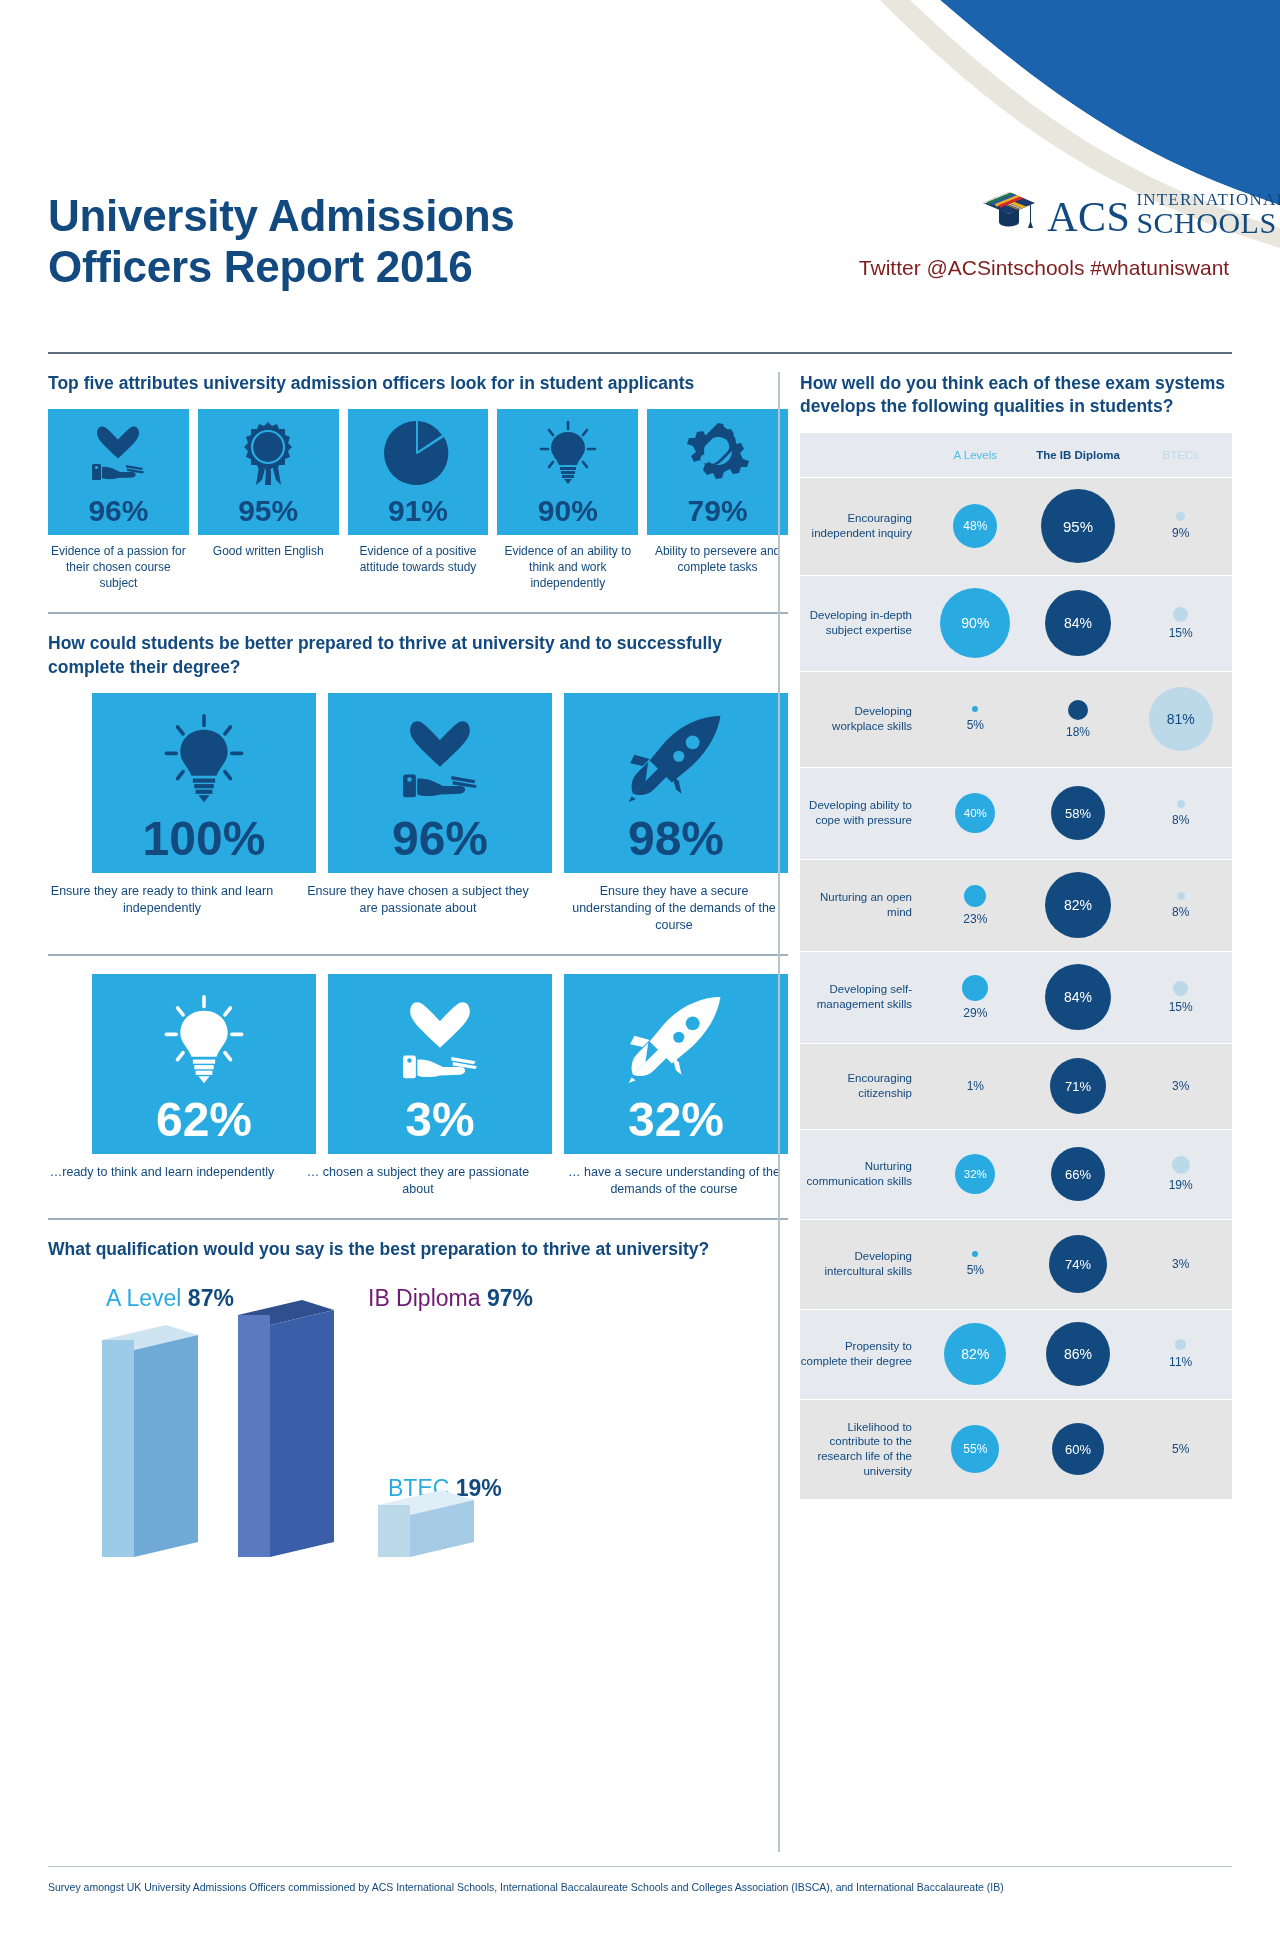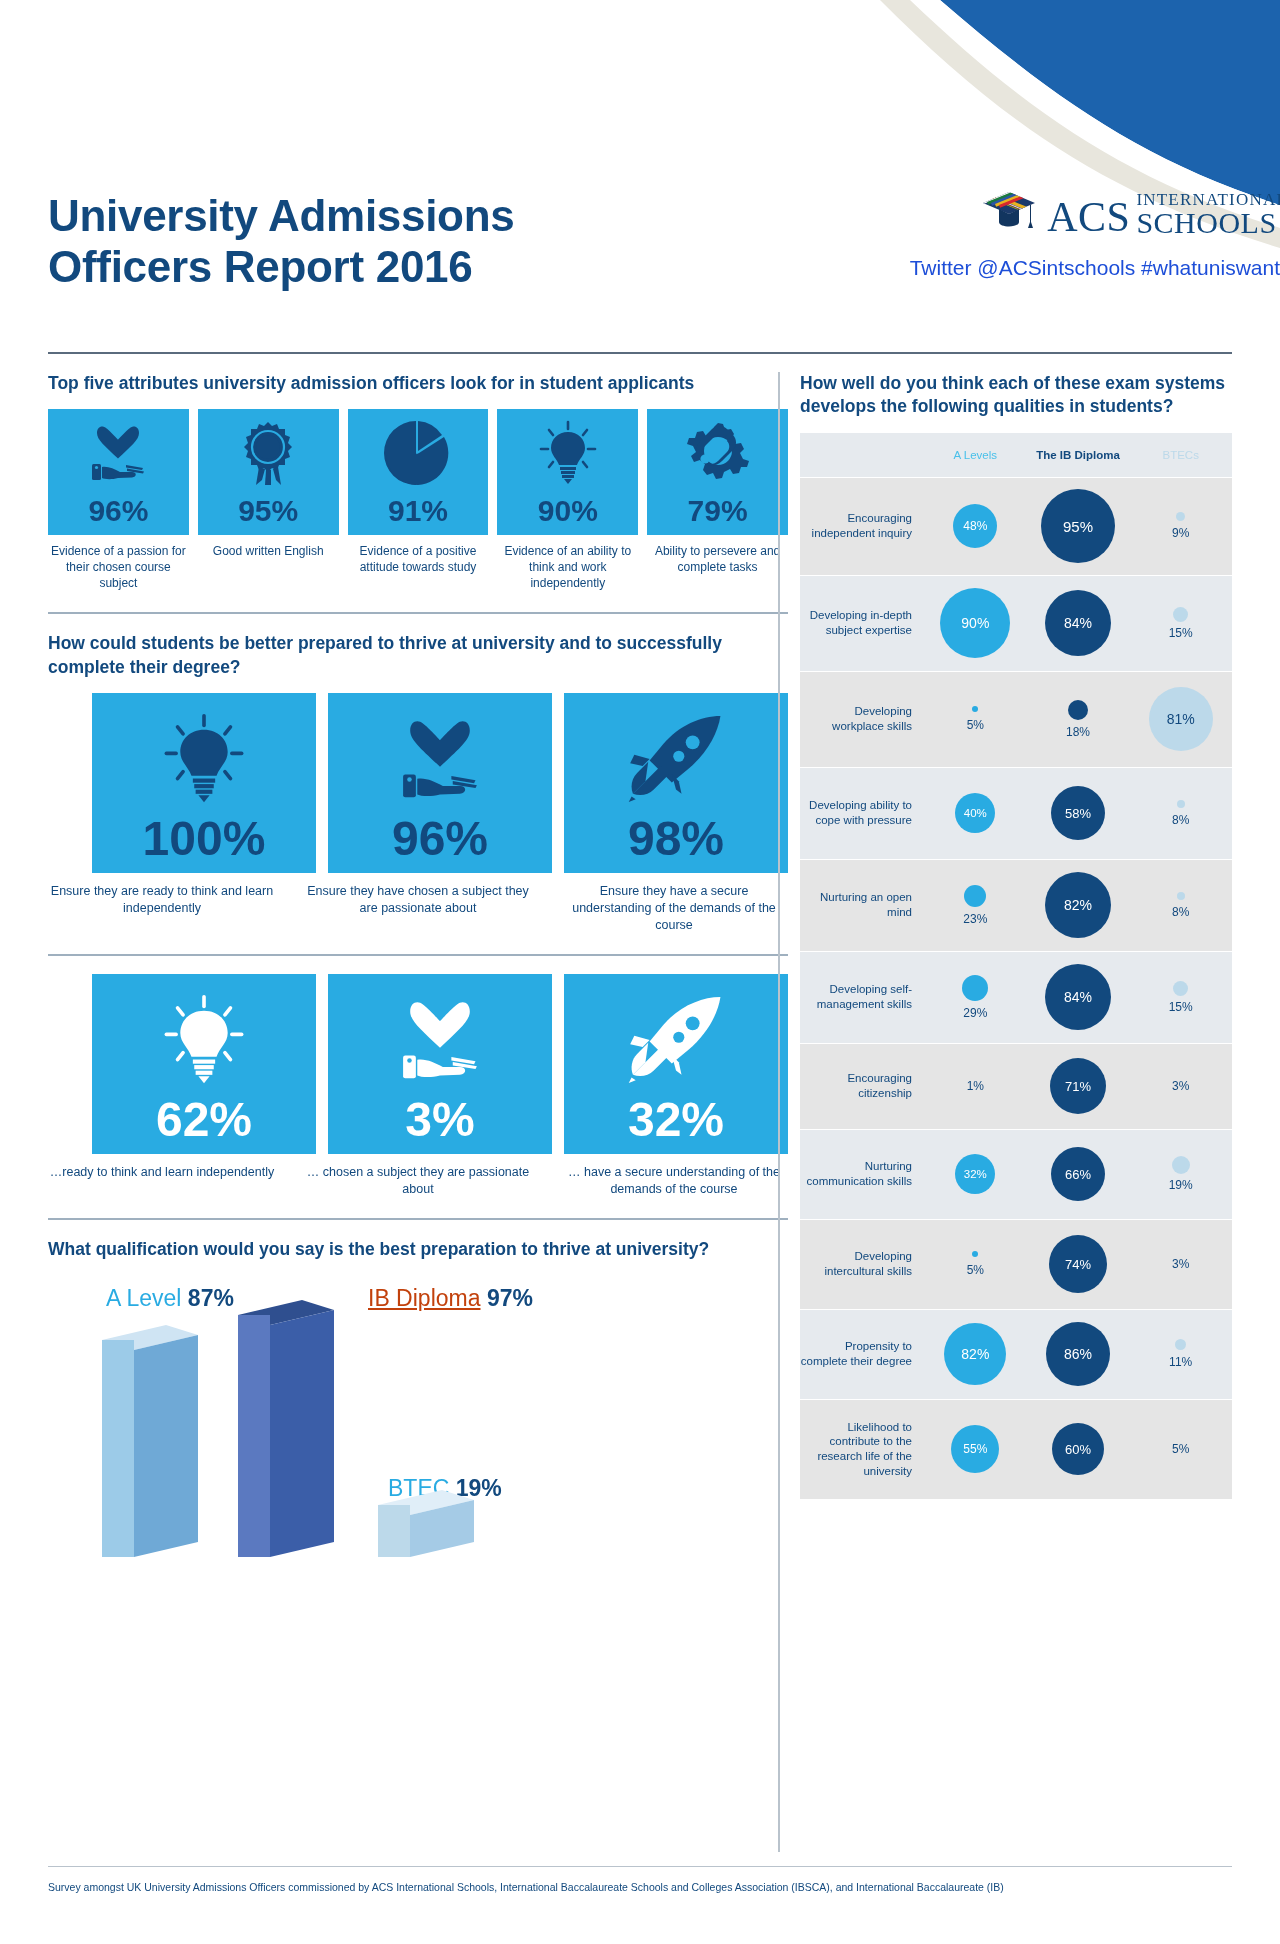--- a/index.html
+++ b/index.html
@@ -21,21 +21,21 @@
     font-size:44px;line-height:1.16;font-weight:bold;color:#12497e;letter-spacing:-0.3px;
     width:620px;
   }
   .brand{position:absolute;left:820px;top:0px;width:420px;text-align:right;}
   .brand-row{display:flex;align-items:flex-end;justify-content:flex-end;gap:6px;}
   .cap{width:62px;height:46px;position:relative;flex:0 0 auto;margin-bottom:2px;}
   .acs-text{font-family:"Liberation Serif", serif;font-size:42px;line-height:0.95;color:#12497e;font-weight:normal;letter-spacing:0.5px;}
   .acs-right{display:flex;flex-direction:column;align-items:flex-start;line-height:1;}
   .acs-int{font-family:"Liberation Serif", serif;font-size:17px;letter-spacing:1.2px;color:#12497e;}
   .acs-sch{font-family:"Liberation Serif", serif;font-size:30px;letter-spacing:0.5px;color:#12497e;}
-  .twitter{position:absolute;left:760px;top:66px;width:472px;text-align:right;font-size:21px;color:#1d4ed8;}
+  .twitter{position:absolute;left:760px;top:66px;width:472px;text-align:center;font-size:21px;color:#7f1d1d;}
 
   .rule{position:absolute;left:48px;top:352px;width:1184px;height:2px;background:#5a6b7d;}
 
   
   .col-left{position:absolute;left:48px;top:372px;width:740px;}
   .col-right{position:absolute;left:800px;top:372px;width:432px;}
   .vdivider{position:absolute;left:778px;top:372px;width:2px;height:1480px;background:#b9c3cc;}
 
   .sec-head{font-size:17.5px;font-weight:bold;color:#12497e;line-height:1.34;margin-bottom:14px;}
   .sec-rule{height:2px;background:#9fb0bf;margin:20px 0 18px 0;}
@@ -362,21 +362,21 @@
   <div class="sec-rule"></div>
 
   <div class="sec-head">What qualification would you say is the best preparation to thrive at university?</div>
 
   <div class="barchart">
     <div class="bar-label alevel" style="left:58px; top:8px;">
       <span class="nm">A Level</span>
       <span class="vl">87%</span>
     </div>
     <div class="bar-label" style="left:320px; top:8px;">
-      <span class="nm" style="color:#c2410c;text-decoration:underline;">IB Diploma</span>
+      <span class="nm" style="color:#701a75;">IB Diploma</span>
       <span class="vl">97%</span>
     </div>
     <div class="bar-label btec" style="left:340px; top:198px;">
       <span class="nm">BTEC</span>
       <span class="vl">19%</span>
     </div>
 
     <svg width="740" height="300" viewBox="0 0 740 300" style="position:absolute;left:0;top:0;">
 
       <g>

